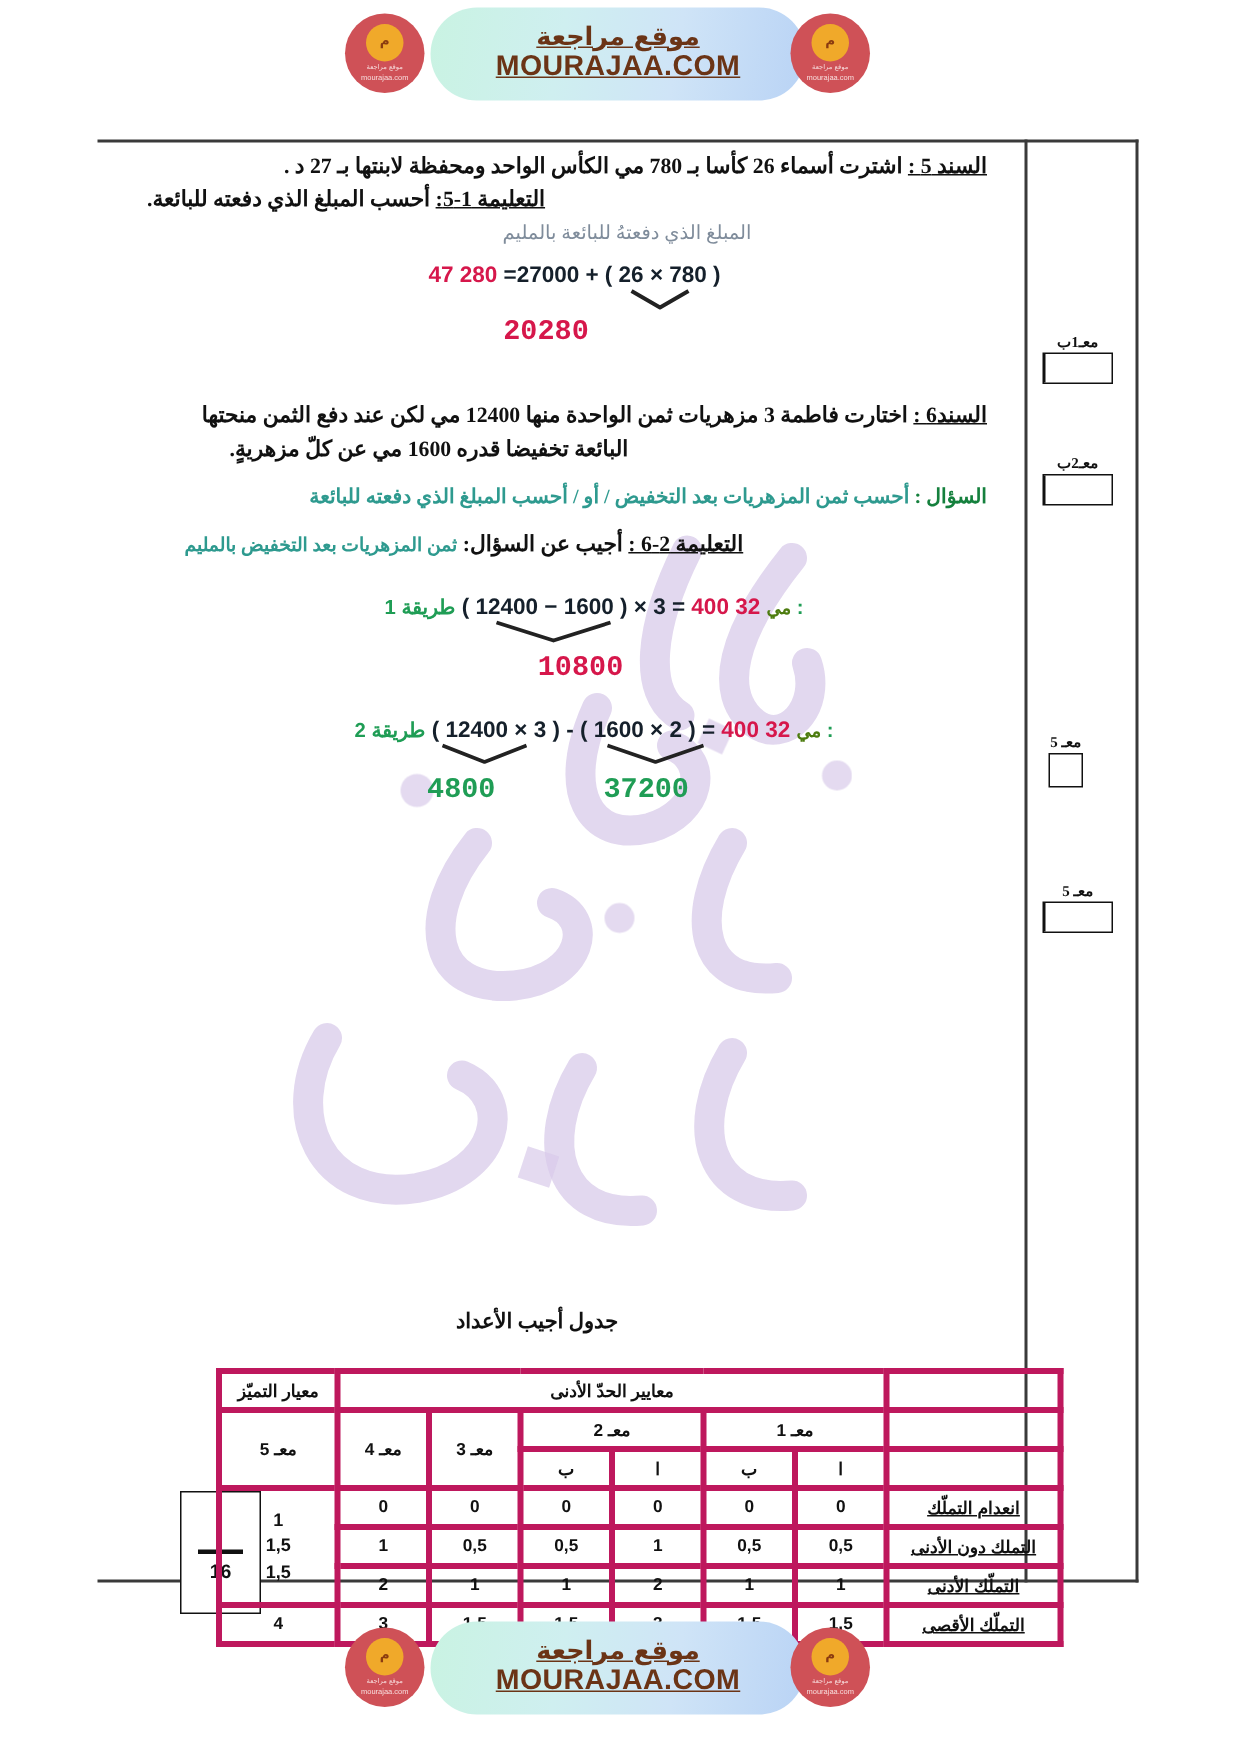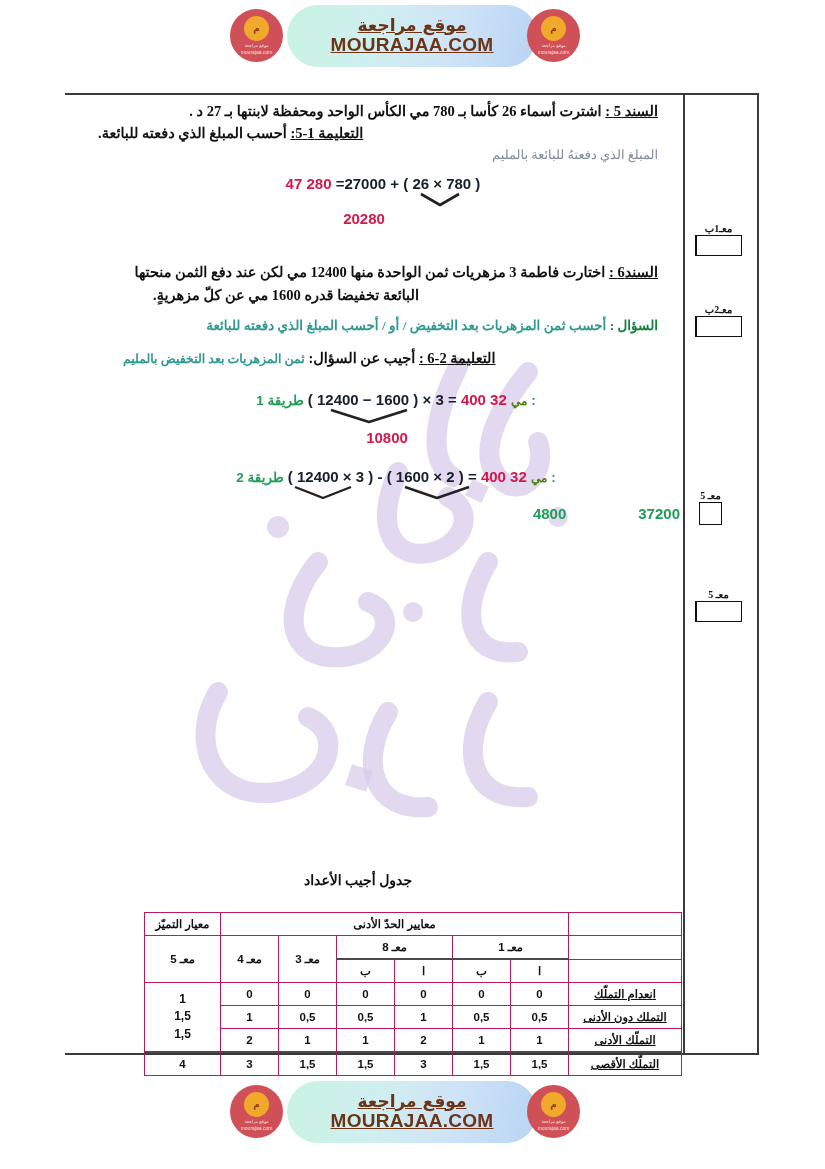--- a/index.html
+++ b/index.html
@@ -186,22 +186,22 @@
     font-size: 15px;
     font-weight: bold;
     color: #15202b;
     direction: ltr;
     white-space: nowrap;
   }
   .eq .res { color: #d6174b; }
   .eq .meth { color: #1f9d55; font-size: 13.5px; }
   .eq .unit { color: #4d7c0f; font-size: 12px; }
   .sub {
-    font-family: Liberation Sans, sans-serif;
-    font-size: 15px;
+    font-family: Liberation Mono, monospace;
+    font-size: 19px;
     font-weight: bold;
     white-space: nowrap;
   }
   .sub.red   { color: #d6174b; }
   .sub.green { color: #1f9d55; }
   .brace { display: block; line-height: 0; }
 
   
   .crit {
     position: absolute;
@@ -276,21 +276,21 @@
   }
   table.grid {
     position: absolute;
     left: 106px;
     top: 840px;
     border-collapse: collapse;
     direction: rtl;
     background: transparent;
   }
   table.grid td, table.grid th {
-    border: 1px solid #be185d;
+    border: 4px solid #be185d;
     font-family: "Liberation Sans", sans-serif;
     font-size: 11.5px;
     font-weight: bold;
     color: #111;
     text-align: center;
     padding: 4px 2px;
     background: transparent;
   }
   table.grid th { font-size: 11.5px; }
   td.rowlabel {
@@ -365,21 +365,21 @@
     <p class="ln right">
       <span class="u">السند 5 :</span>
       <span>اشترت أسماء 26 كأسا بـ 780 مي الكأس الواحد ومحفظة لابنتها بـ 27 د .</span>
     </p>
 
     <p class="ln lead">
       <span class="u">التعليمة 1-5:</span>
       <span>أحسب المبلغ الذي دفعته للبائعة.</span>
     </p>
 
-    <p class="ln hint" style="text-align:right; padding-left:80px;">المبلغ الذي دفعتهُ للبائعة بالمليم</p>
+    <p class="ln hint" style="text-align:center; padding-left:80px;">المبلغ الذي دفعتهُ للبائعة بالمليم</p>
 
     <div class="spacer-sm"></div>
 
     <div class="eq-wrap" style="margin-right:-10px;">
       <div class="eq">
         <span class="res">47 280</span>
         <span>=27000 + ( 26 × 780 )</span>
       </div>
       <svg width="300" height="16" viewBox="0 0 300 16" class="brace" style="margin:0 auto;">
         <path d="M188,2 L207,13 L226,2" fill="none" stroke="#222" stroke-width="2.6" stroke-linejoin="round"></path>
@@ -432,21 +432,21 @@
       <div class="eq">
         <span class="unit">مي</span>
         <span class="res">32 400</span>
         <span>= ( 2 × 1600 ) - ( 3 × 12400 )</span>
         <span class="meth" style="margin-left:14px;">طريقة 2 :</span>
       </div>
       <svg width="400" height="18" viewBox="0 0 400 18" class="brace" style="margin:0 auto;">
         <path d="M106,2 L134,13 L162,2" fill="none" stroke="#222" stroke-width="2.4" stroke-linejoin="round"></path>
         <path d="M216,2 L248,13 L280,2" fill="none" stroke="#222" stroke-width="2.4" stroke-linejoin="round"></path>
       </svg>
-      <div style="display:flex; justify-content:flex-end; gap:72px; margin-top:2px; margin-left:-34px;">
+      <div style="display:flex; justify-content:center; gap:72px; margin-top:2px; margin-left:-34px;">
         <span class="sub green">4800</span>
         <span class="sub green">37200</span>
       </div>
     </div>
   </div>
 
   <div class="crit" style="left:657px; top:152px;">
     <div class="crit-label">معـ1ب</div>
     <div class="crit-boxes">
       <div class="cell"></div>
@@ -472,32 +472,37 @@
   <div class="crit" style="left:657px; top:518px;">
     <div class="crit-label">معـ 5</div>
     <div class="crit-boxes">
       <div class="cell"></div>
       <div class="cell"></div>
     </div>
   </div>
 
   <div class="table-title">جدول أجيب الأعداد</div>
 
+  <div class="score-box">
+    <div class="score-num"></div>
+    <div class="score-bar"></div>
+    <div class="score-den">16</div>
+  </div>
 
   <table class="grid">
     <thead>
       <tr>
         <th class="blank"></th>
         <th colspan="6">معايير الحدّ الأدنى</th>
         <th class="excell">معيار التميّز</th>
       </tr>
       <tr>
         <th class="blank"></th>
         <th colspan="2">معـ 1</th>
-        <th colspan="2">معـ 8</th>
+        <th colspan="2">معـ 2</th>
         <th rowspan="2">معـ 3</th>
         <th rowspan="2">معـ 4</th>
         <th rowspan="2" class="excell">معـ 5</th>
       </tr>
       <tr>
         <th class="blank"></th>
         <th class="numcell thick-top">ا</th>
         <th class="numcell thick-top">ب</th>
         <th class="numcell thick-top">ا</th>
         <th class="numcell thick-top">ب</th>

